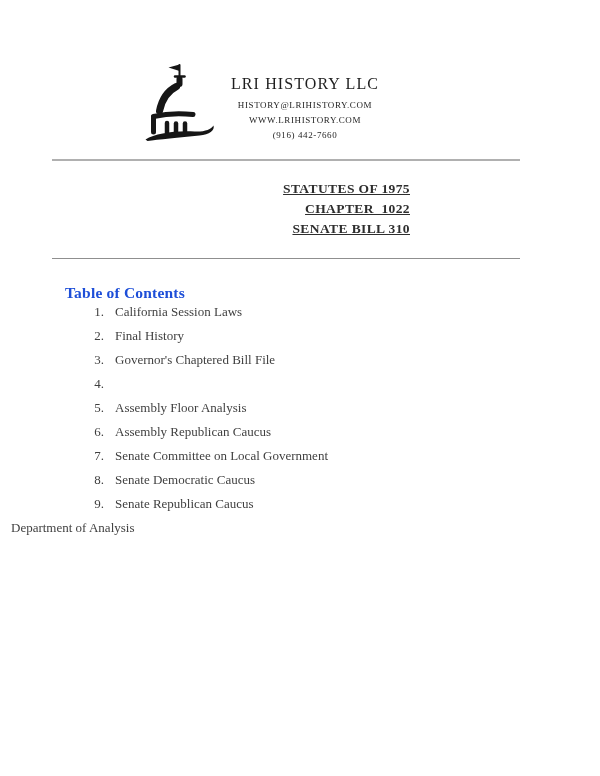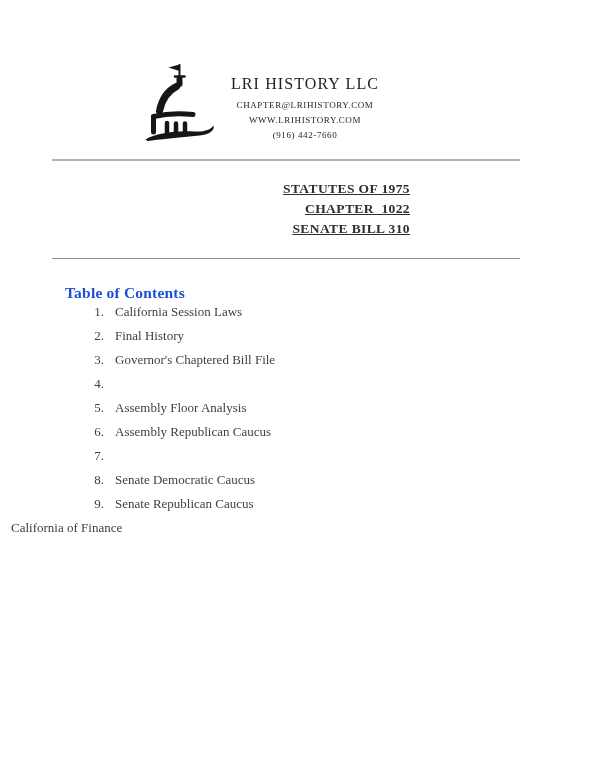--- a/index.html
+++ b/index.html
@@ -119,21 +119,21 @@
         <path d="M10,56.5 L10,71" stroke-width="5"></path>
         <path d="M23.5,62 L23.5,72" stroke-width="4.5"></path>
         <path d="M32.5,62.5 L32.5,72.5" stroke-width="4.5"></path>
         <path d="M41.5,62.5 L41.5,72.5" stroke-width="4.5"></path>
       </g>
       <path d="M36,3.5 L25,6.5 L36,10 Z" fill="#161616"></path>
       <path d="M2,78.5 C12,72.5 30,69.5 51,70.5 C61,71 67.5,68.5 70,64.5 C71.5,69.5 66,73.5 56,74.5 C36,76.5 14,78.5 4,80 Z" fill="#161616"></path>
     </svg>
     <div class="lh-text">
       <div class="company">LRI HISTORY LLC</div>
-      <div class="contact">CHAPTER@LRIHISTORY.COM</div>
+      <div class="contact">HISTORY@LRIHISTORY.COM</div>
       <div class="contact">WWW.LRIHISTORY.COM</div>
       <div class="contact">(916) 442-7660</div>
     </div>
   </header>
 
   <div class="rule rule-1"></div>
 
   <section class="doc-header">
     <div class="doc-line">STATUTES OF 1975</div>
     <div class="doc-line">CHAPTER  1022</div>
@@ -163,27 +163,28 @@
     <li class="toc-item">
       <span class="toc-num">5.</span>
       <span class="toc-label">Assembly Floor Analysis</span>
     </li>
     <li class="toc-item">
       <span class="toc-num">6.</span>
       <span class="toc-label">Assembly Republican Caucus</span>
     </li>
     <li class="toc-item">
       <span class="toc-num">7.</span>
+      <span class="toc-label">Senate Committee on Local Government</span>
     </li>
     <li class="toc-item">
       <span class="toc-num">8.</span>
       <span class="toc-label">Senate Democratic Caucus</span>
     </li>
     <li class="toc-item">
       <span class="toc-num">9.</span>
       <span class="toc-label">Senate Republican Caucus</span>
     </li>
     <li class="toc-item">
-      <span class="toc-label">California of Finance</span>
+      <span class="toc-label">Department of Analysis</span>
     </li>
   </ol>
 
 </div>
 
 </body></html>

